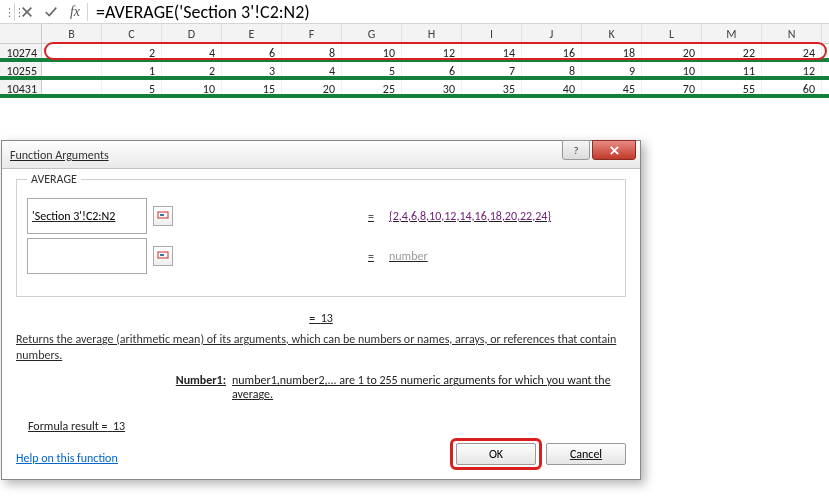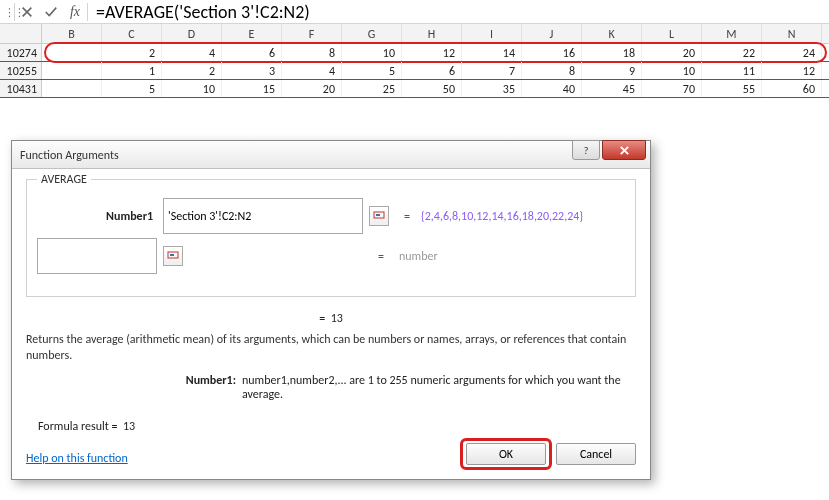--- a/index.html
+++ b/index.html
@@ -13,47 +13,47 @@
   .fb-fx { font-style: italic; font-family: "Times New Roman", serif; font-size: 14px; }
   .fb-divider { width: 1px; height: 18px; background: #d4d4d4; margin: 0 0px; }
   .fb-input { flex: 1; padding: 0 8px; font-size: 18px; color: #000; }
 
   
   .col-headers { display: flex; height: 20px; border-bottom: 1px solid #ccc; background: #f3f3f3; }
   .row-hdr-spacer { width: 42px; border-right: 1px solid #ccc; }
   .col-hdr { width: 60px; text-align: center; font-size: 12px; color: #444; border-right: 1px solid #e0e0e0; line-height: 20px; }
 
   
-  .grid-row { display: flex; height: 18px; border-bottom: 1px solid #15803d; position: relative; }
+  .grid-row { display: flex; height: 18px; border-bottom: 4px solid #15803d; position: relative; }
   .row-hdr { width: 42px; text-align: right; padding-right: 4px; font-size: 12px; color: #222; border-right: 1px solid #ccc; background: #f3f3f3; line-height: 18px; }
   .cell { width: 60px; text-align: right; padding-right: 6px; font-size: 12px; line-height: 18px; border-right: 1px solid #f0f0f0; }
   .highlight-row { position: absolute; left: 44px; right: 2px; top: -2px; bottom: -2px; border: 2px solid #d91f1f; border-radius: 12px; pointer-events: none; }
 
   
-  .dialog { position: absolute; left: 11px; top: 140px; width: 640px; background: #fff; border: 1px solid #888; box-shadow: 4px 4px 10px rgba(0,0,0,0.3); }
+  .dialog { position: absolute; left: 1px; top: 140px; width: 640px; background: #fff; border: 1px solid #888; box-shadow: 4px 4px 10px rgba(0,0,0,0.3); text-decoration: underline; }
   .dlg-title { height: 28px; background: linear-gradient(#fdfdfd,#e9e9e9); border-bottom: 1px solid #c0c0c0; display: flex; align-items: center; padding: 0 8px; position: relative; }
   .dlg-title-text { font-size: 12px; color: #333; }
   .dlg-controls { position: absolute; right: 4px; top: -1px; display: flex; gap: 2px; }
   .dlg-help-btn { width: 28px; height: 20px; background: linear-gradient(#f5f5f5,#dcdcdc); border: 1px solid #999; border-radius: 0 0 3px 3px; display: flex; align-items: center; justify-content: center; font-size: 11px; color: #444; }
   .dlg-close-btn { width: 44px; height: 20px; background: linear-gradient(#e98a83,#c0392b); border: 1px solid #8b2d23; border-radius: 0 0 3px 3px; display: flex; align-items: center; justify-content: center; }
   .dlg-close-btn svg { width: 11px; height: 11px; stroke: #fff; stroke-width: 2; }
 
   .dlg-body { padding: 10px 14px 14px 14px; }
   .fieldset { border: 1px solid #d0d0d0; padding: 8px 10px 18px 10px; }
   .fieldset-legend { font-size: 12px; padding: 0 4px; color: #333; margin-bottom: 6px; display: inline-block; background: #fff; position: relative; top: -16px; left: 0; text-align: center; }
   .fieldset-inner { margin-top: -10px; }
 
   .arg-grid { display: grid; grid-template-columns: 120px 200px 24px 16px auto; gap: 6px 6px; align-items: center; margin-bottom: 4px; }
   .arg-label { text-align: right; font-weight: bold; font-size: 12px; padding-right: 4px; }
   .arg-label.light { font-weight: normal; color: #555; }
   .arg-input { height: 36px; border: 1px solid #aaa; padding: 0 4px; font-size: 12px; width: 100%; }
   .collapse-btn { width: 20px; height: 20px; border: 1px solid #aaa; background: linear-gradient(#fff,#eee); display: flex; align-items: center; justify-content: center; }
   .collapse-btn svg { width: 12px; height: 12px; }
   .arg-eq { text-align: center; color: #555; }
-  .arg-result { font-size: 12px; color: #8b5cf6; }
+  .arg-result { font-size: 12px; color: #701a75; }
   .arg-result.dim { color: #999; }
 
   .result-line { text-align: center; margin: 14px 0 6px 0; }
   .desc { font-size: 12px; color: #333; line-height: 1.35; margin: 4px 0 10px 0; }
   .param-desc { display: grid; grid-template-columns: 210px auto; gap: 6px; font-size: 12px; margin-bottom: 10px; }
   .param-desc .pn { text-align: right; font-weight: bold; }
 
   .dlg-footer { display: flex; align-items: center; padding-top: 8px; margin-top: 6px; }
   .formula-result { font-size: 12px; margin-left: 12px; }
   .help-link { color: #0066cc; text-decoration: underline; font-size: 12px; margin-top: 12px; display: inline-block; }
@@ -125,21 +125,21 @@
       <div class="cell">12</div>
     </div>
     <div class="grid-row">
       <div class="row-hdr">10431</div>
       <div class="cell"></div>
       <div class="cell">5</div>
       <div class="cell">10</div>
       <div class="cell">15</div>
       <div class="cell">20</div>
       <div class="cell">25</div>
-      <div class="cell">50</div>
+      <div class="cell">30</div>
       <div class="cell">35</div>
       <div class="cell">40</div>
       <div class="cell">45</div>
       <div class="cell">70</div>
       <div class="cell">55</div>
       <div class="cell">60</div>
     </div>
   </div>
 
 <div class="dialog">
@@ -152,21 +152,20 @@
             <path d="M2 2 L10 10 M10 2 L2 10"></path>
           </svg>
       </div>
     </div>
   </div>
   <div class="dlg-body">
     <div class="fieldset">
       <span class="fieldset-legend">AVERAGE</span>
       <div class="fieldset-inner" id="args-container">
           <div class="arg-grid">
-            <div class="arg-label">Number1</div>
             <input class="arg-input" value="'Section 3'!C2:N2" style="">
             <div class="collapse-btn">
               <svg viewBox="0 0 12 12">
                 <rect x="1" y="2" width="10" height="6" fill="none" stroke="#c33" stroke-width="1"></rect>
                 <rect x="3" y="4" width="4" height="2" fill="#37a"></rect>
               </svg>
             </div>
             <div class="arg-eq">=</div>
             <div class="arg-result">{2,4,6,8,10,12,14,16,18,20,22,24}</div>
           </div>

